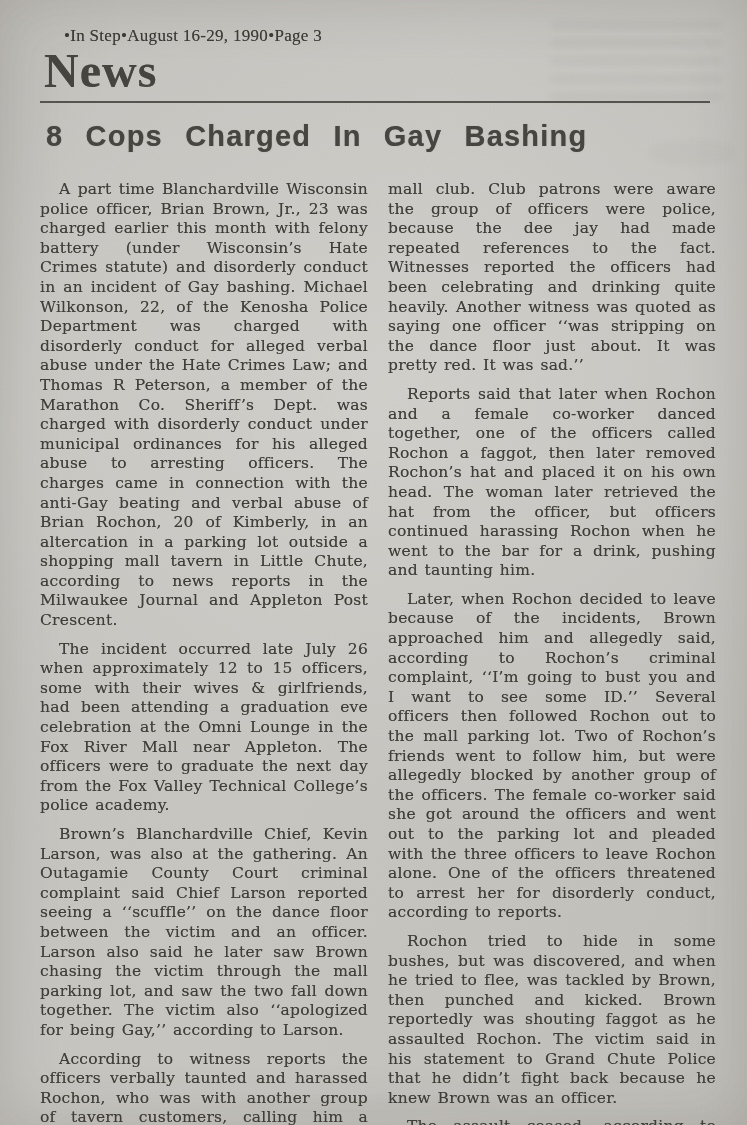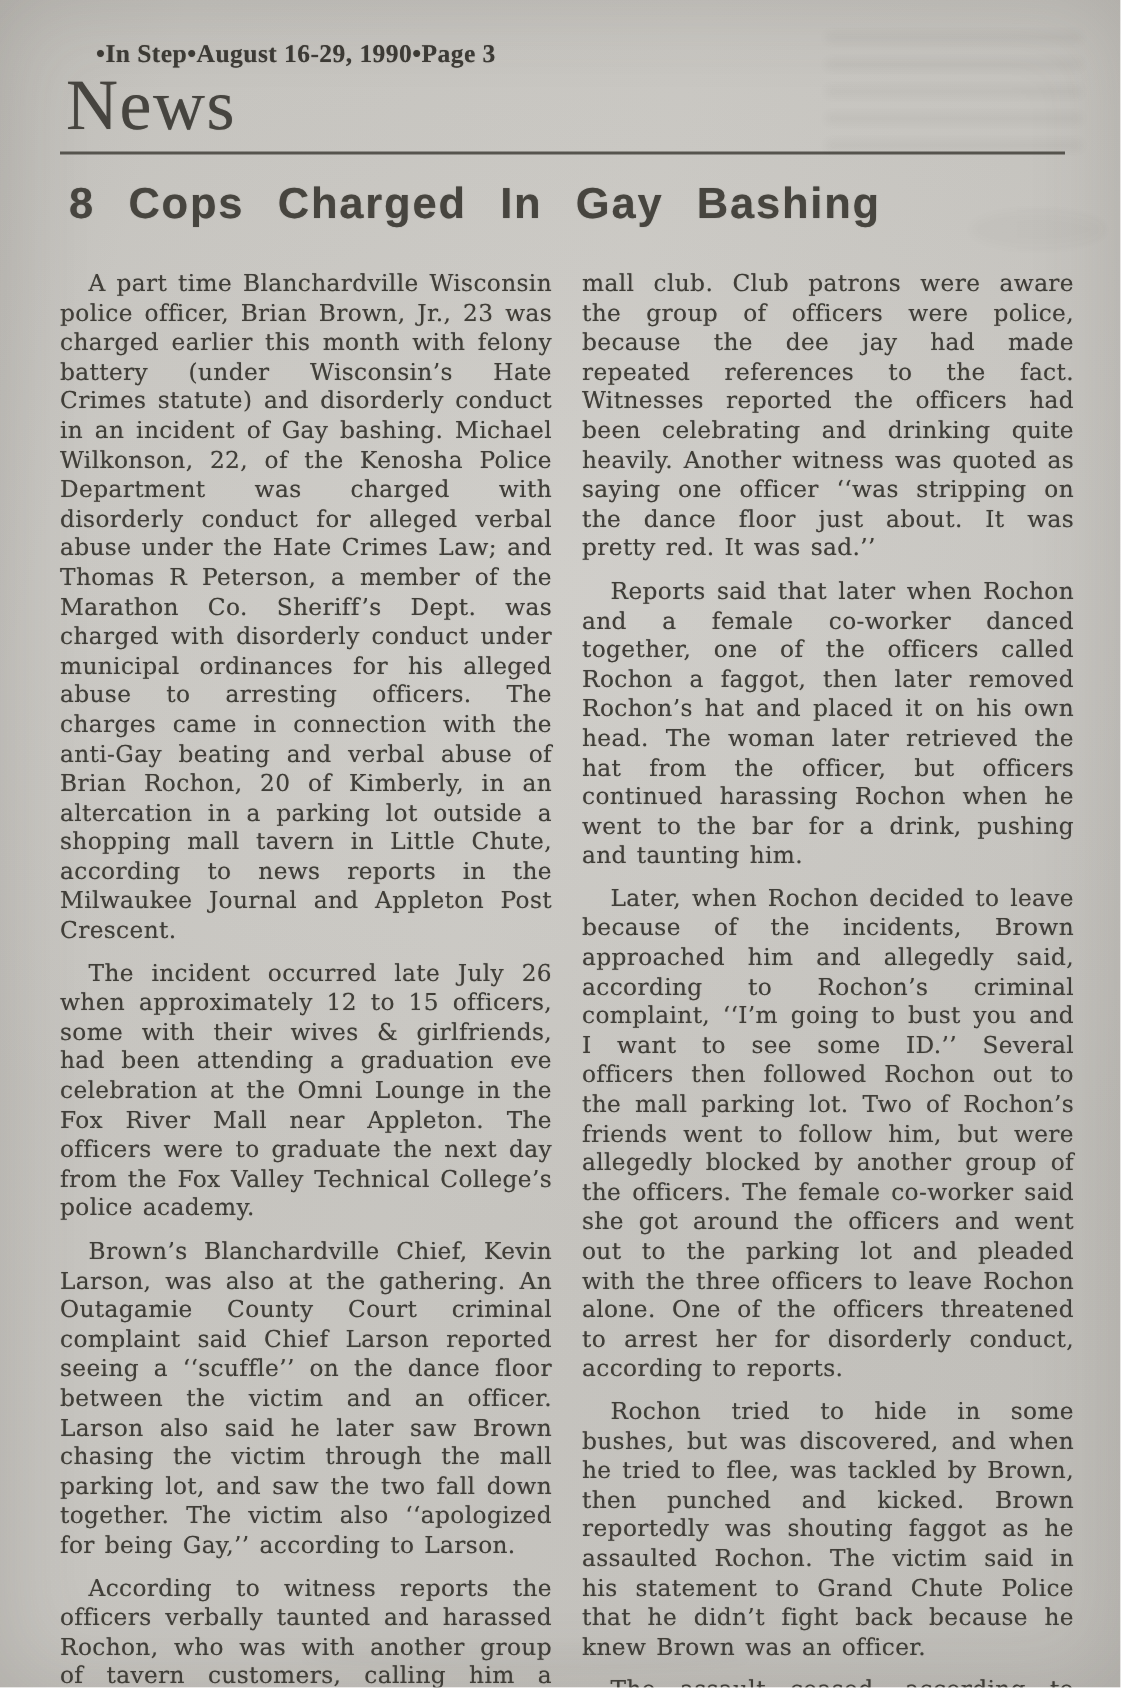--- a/index.html
+++ b/index.html
@@ -43,30 +43,30 @@
   }
   .bleed-3 {
     bottom: 10px; left: 200px; width: 300px; height: 18px;
     background: rgba(60,58,52,0.4);
     border-radius: 50%;
     opacity: 0.04;
   }
   .masthead {
     padding: 26px 0 0 64px;
     font-family: "Liberation Serif", serif;
-    font-weight: bold;
+    font-weight: normal;
     font-size: 17px;
     letter-spacing: 0.3px;
     color: #3c3a35;
     text-shadow: 0 0 0.6px rgba(50,48,43,0.5);
   }
   .section-title {
     margin: 2px 0 0 44px;
     font-family: "Liberation Serif", serif;
-    font-weight: normal;
+    font-weight: bold;
     font-size: 48px;
     line-height: 46px;
     letter-spacing: 1px;
     color: #46443f;
     text-shadow: 0 0 0.6px rgba(50,48,43,0.45);
   }
   .section-rule {
     margin: 7px 0 0 40px;
     width: 670px;
     height: 2px;

